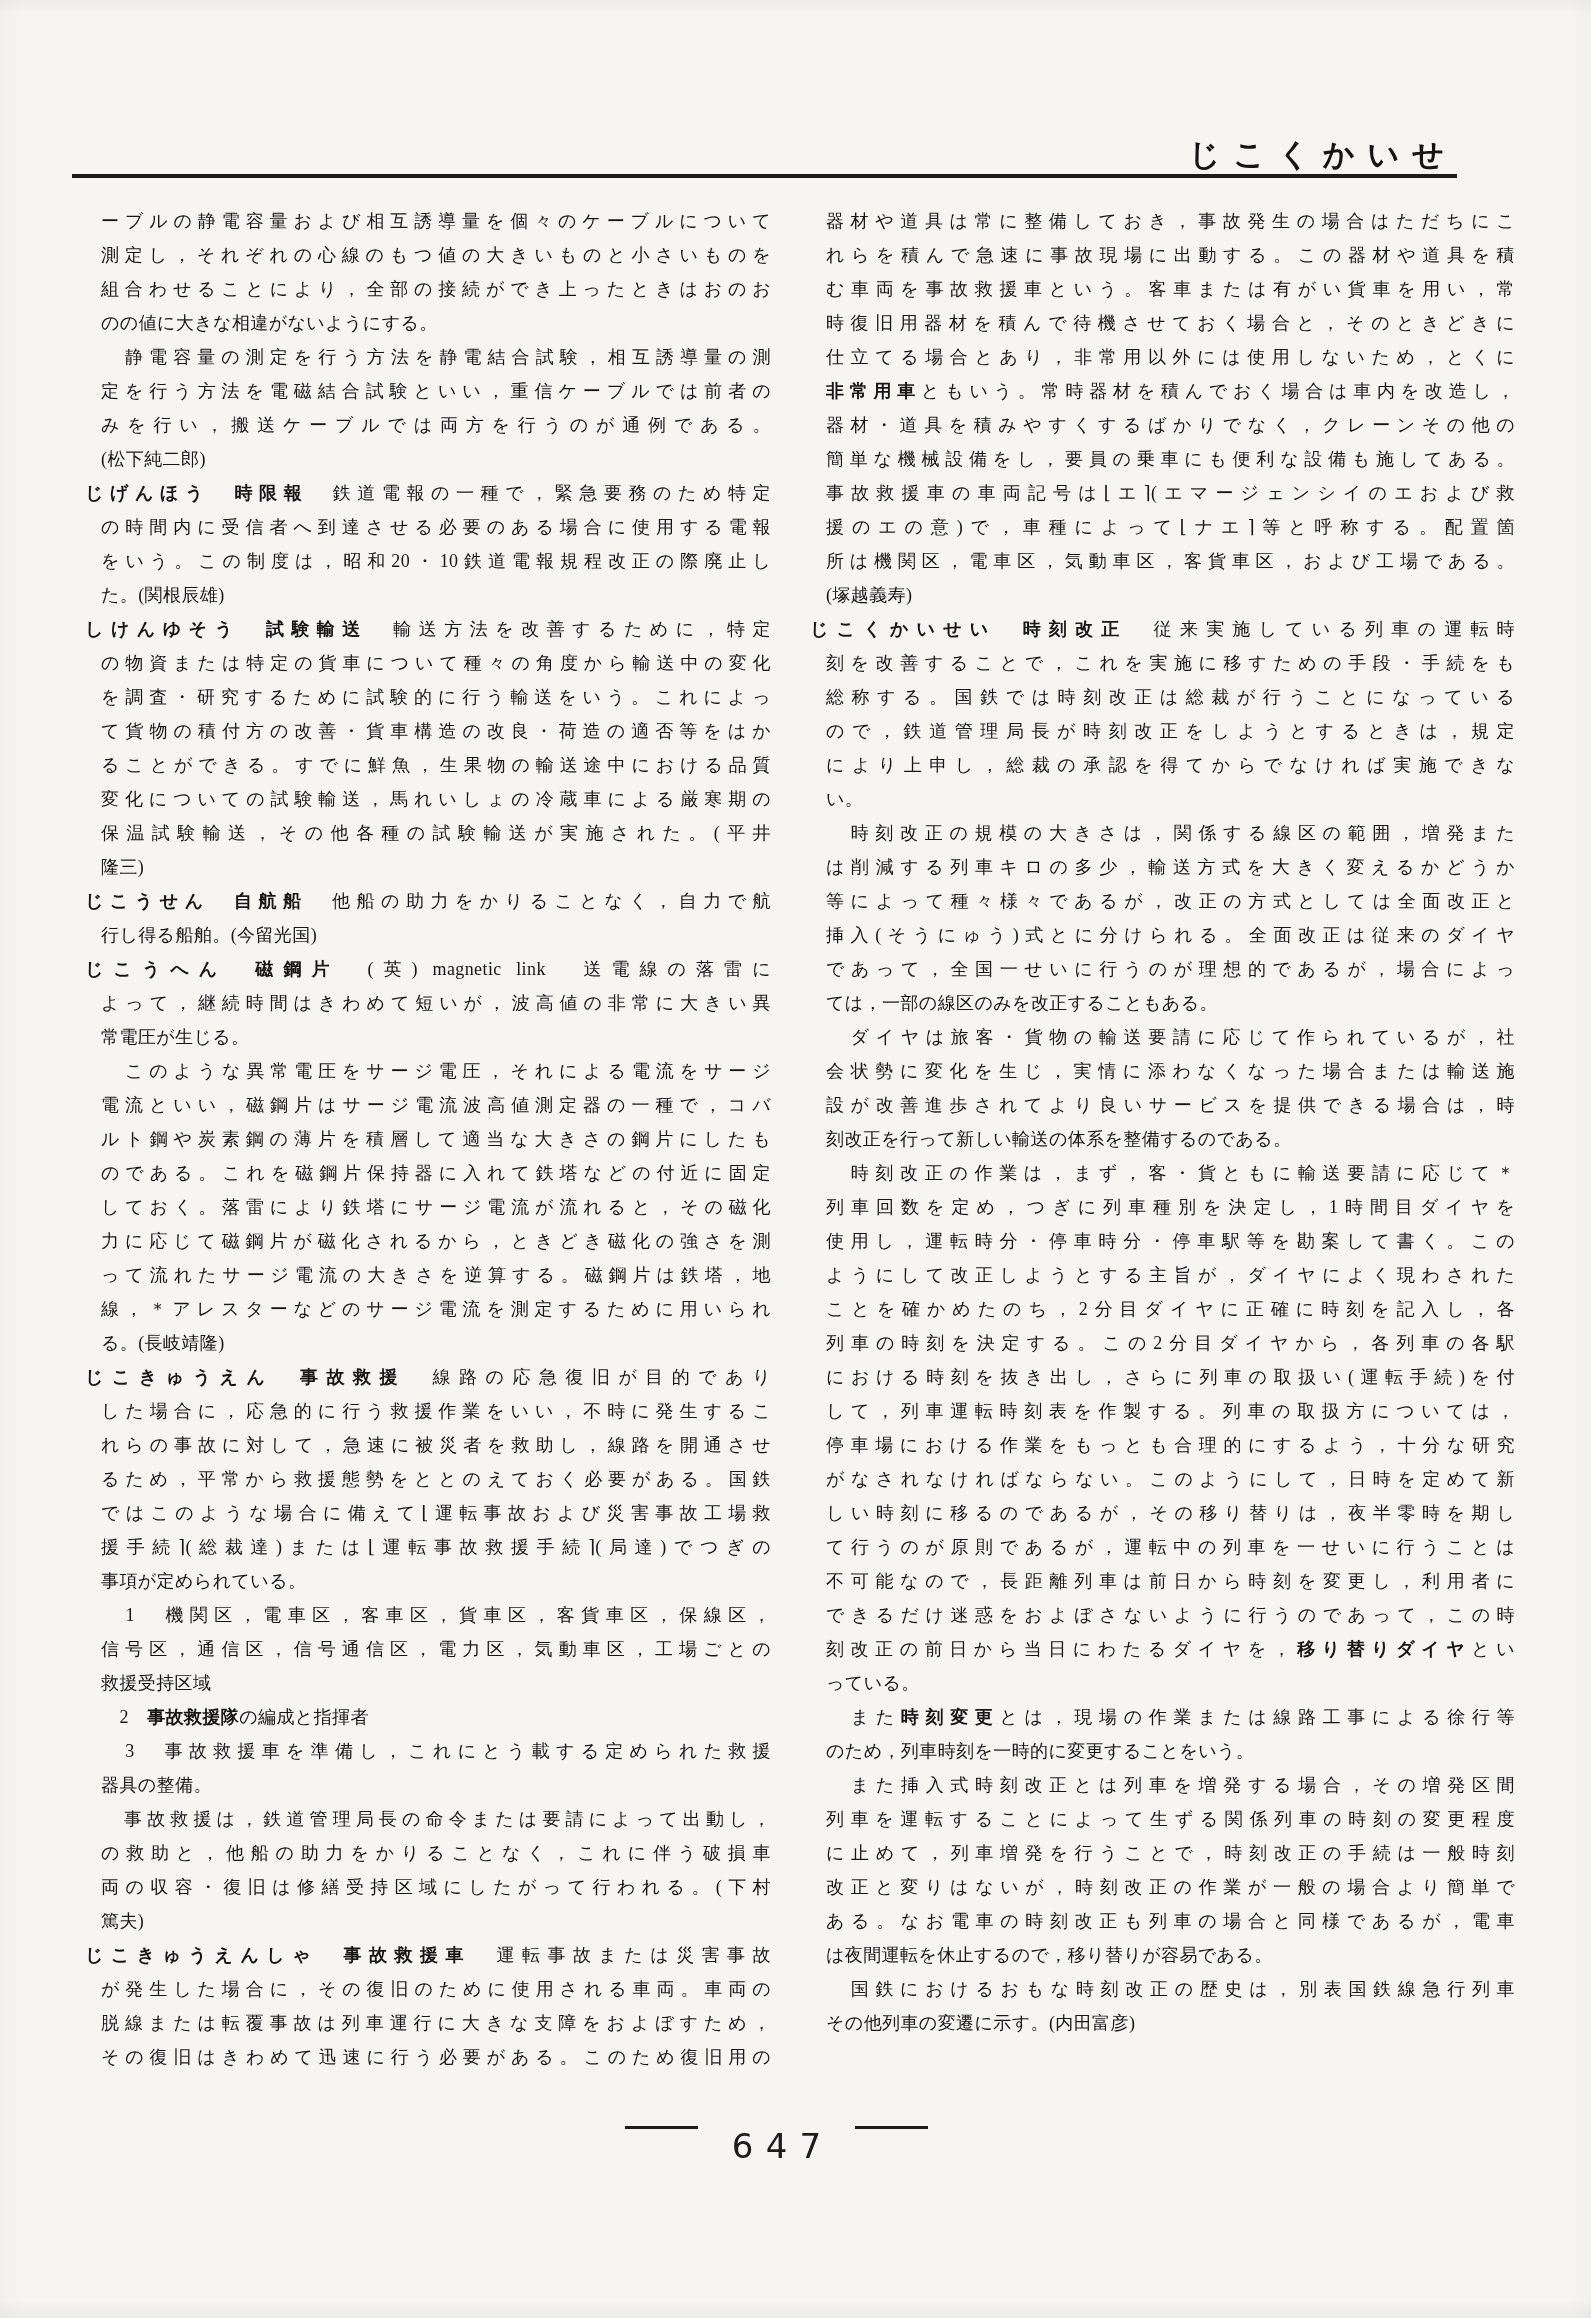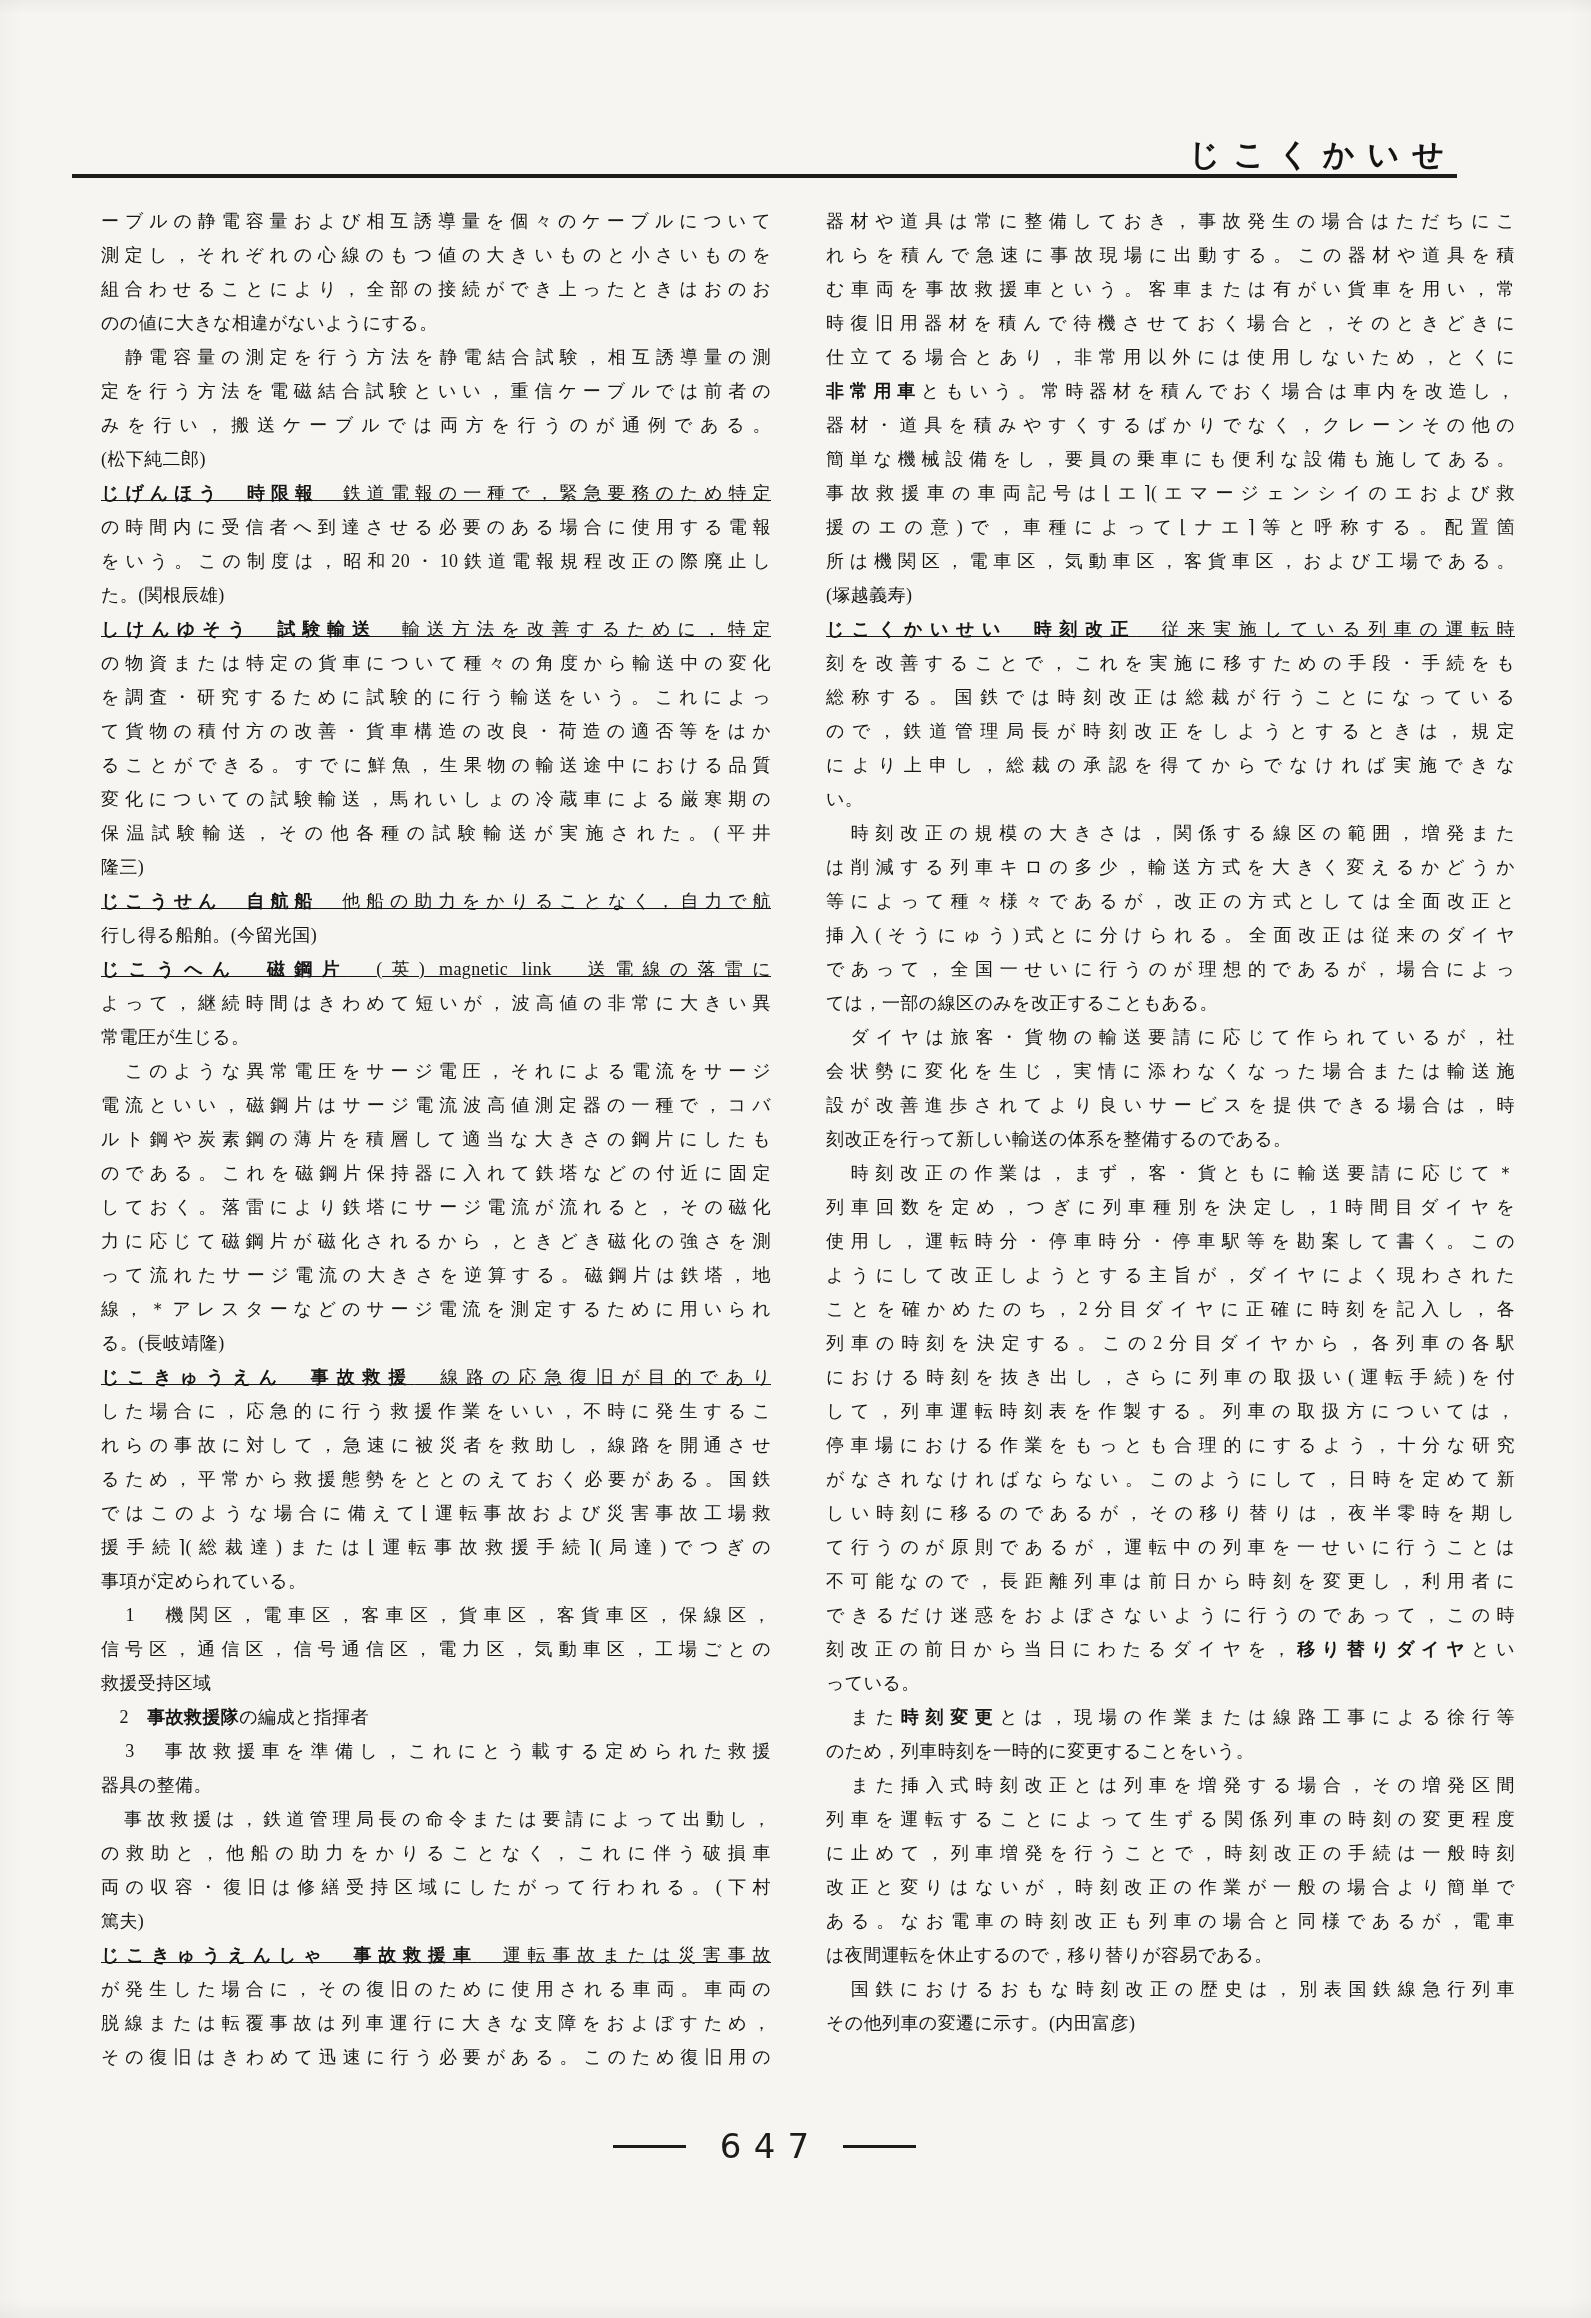--- a/index.html
+++ b/index.html
@@ -37,29 +37,29 @@
   }
   #col-left{left:85px;width:686px;}
   #col-right{left:810px;width:705px;}
   .line{
     margin-left:16px;
     text-align:justify;
     text-align-last:justify;
     height:34px;
     white-space:pre-wrap;
   }
-  .line.flush{margin-left:16px;text-decoration:underline;}
+  .line.flush{margin-left:0;}
   .line.nojust{text-align:left;text-align-last:left;}
   .hw{
     font-family:"Liberation Sans","DejaVu Sans",sans-serif;
     font-weight:700;
   }
   .page-number{
-    position:absolute;top:2126px;left:72px;width:1385px;
-    display:flex;align-items:center;justify-content:center;gap:27.4px;
+    position:absolute;top:2126px;left:84px;width:1385px;
+    display:flex;justify-content:center;gap:27.4px;
   }
   .page-number .dash{
     width:73px;height:3px;background:#1c1c1c;display:inline-block;
   }
   .page-number .num{
     font-family:"DejaVu Sans","Liberation Sans",sans-serif;
     font-size:34px;letter-spacing:12.2px;color:#1c1c1c;
     transform:translateX(6.1px); 
   }
 </style>

